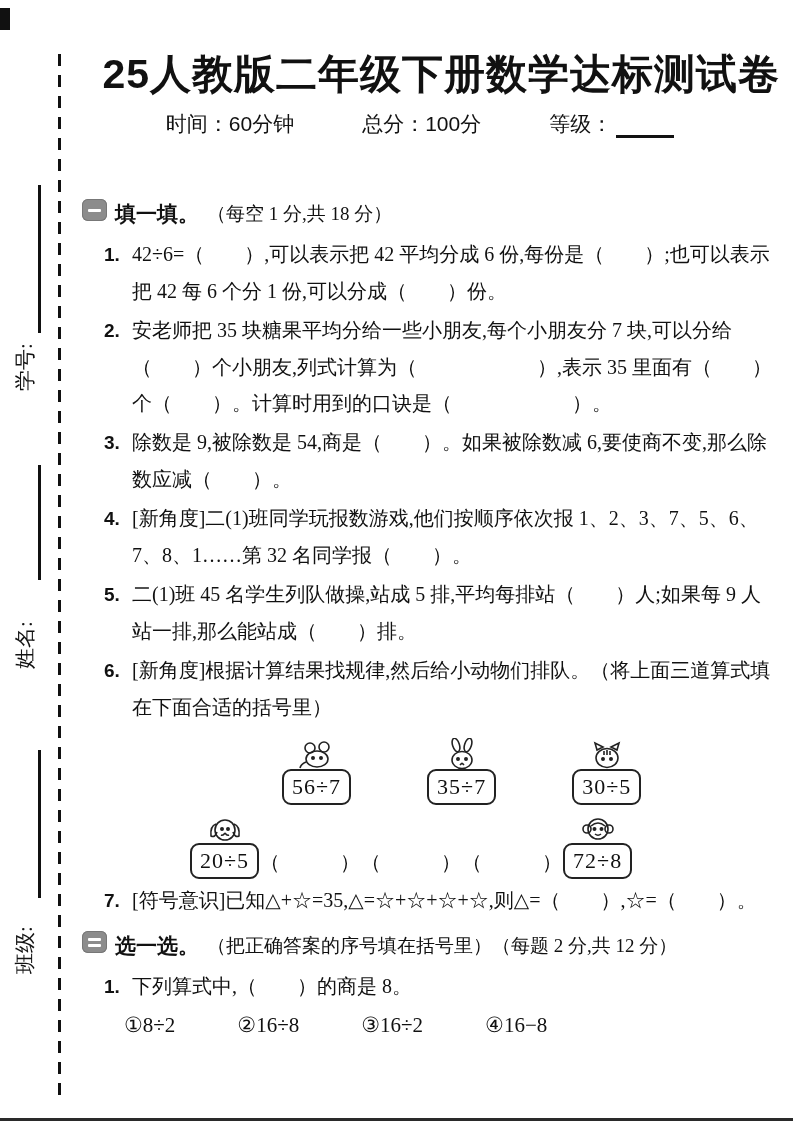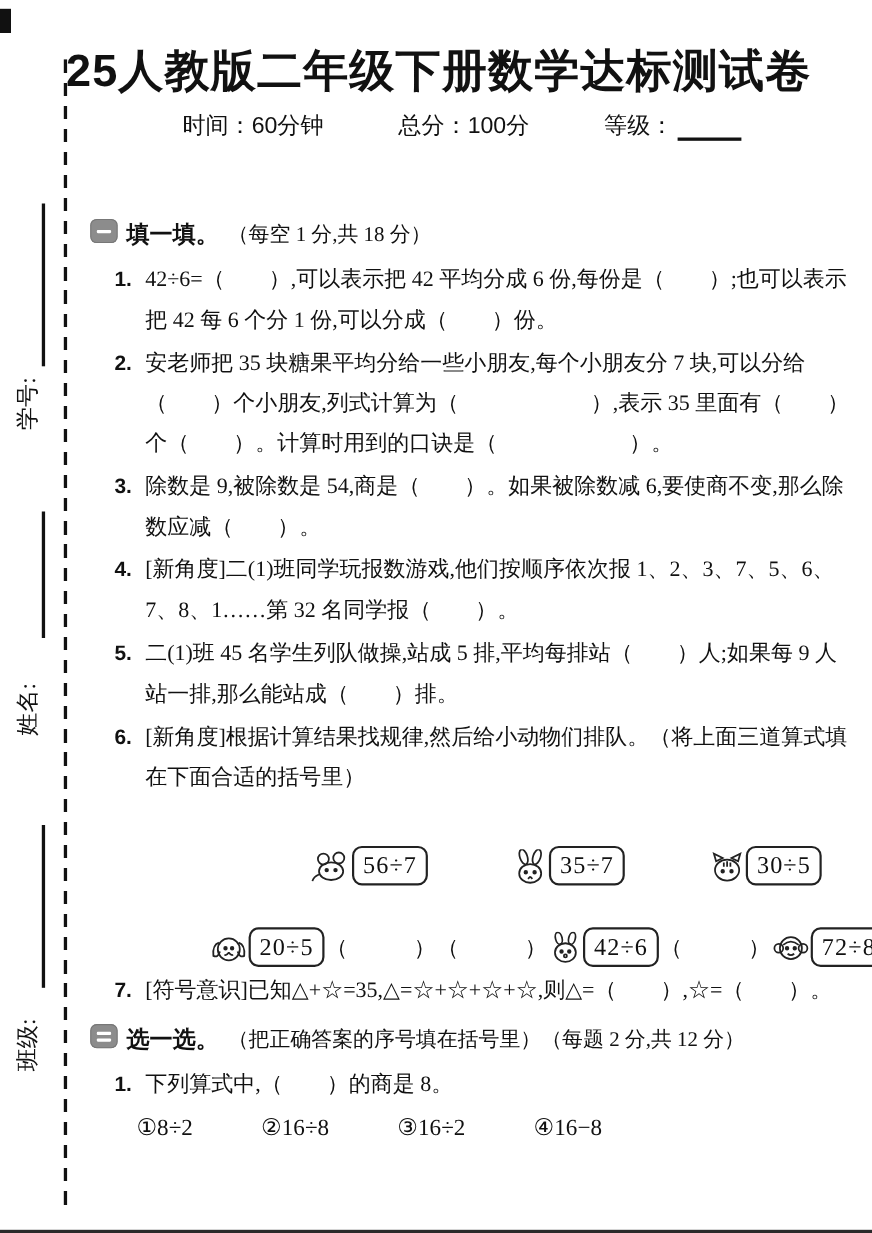--- a/index.html
+++ b/index.html
@@ -15,21 +15,21 @@
     position:absolute;left:58px;top:54px;width:3px;height:1042px;
     background:repeating-linear-gradient(180deg,#111 0 12px,transparent 12px 21px);
   }
   .field-line{position:absolute;left:38px;width:3px;background:#111;}
   .vlabel{
     position:absolute;width:120px;height:30px;line-height:30px;text-align:center;
     font-size:21px;transform:rotate(-90deg);
     font-family:"Liberation Serif","DejaVu Serif",serif;
   }
   
-  .header{position:absolute;left:60px;top:38px;width:720px;text-align:left;}
+  .header{position:absolute;left:60px;top:48px;width:720px;text-align:right;}
   .title{
     font-family:"Liberation Sans","DejaVu Sans",sans-serif;
     font-weight:900;font-size:41px;line-height:52px;letter-spacing:1px;white-space:nowrap;
   }
   .subtitle{
     font-family:"Liberation Sans","DejaVu Sans",sans-serif;
     font-weight:900;font-size:38px;line-height:54px;letter-spacing:1px;
   }
   .info-row{
     margin-top:10px;display:flex;justify-content:center;align-items:flex-end;gap:68px;
@@ -47,21 +47,21 @@
   }
   .badge .bar{width:13px;height:3px;background:#ffffff;border-radius:1px;}
   .sec-title{font-family:"Liberation Sans","DejaVu Sans",sans-serif;font-weight:bold;font-size:21px;}
   .sec-note{font-size:19px;}
   .q{padding-left:50px;margin-top:3px;white-space:pre-wrap;}
   .qnum{display:inline-block;width:28px;margin-left:-28px;font-weight:bold;
         font-family:"Liberation Sans","DejaVu Sans",sans-serif;font-size:19px;}
   
   .row-top{display:flex;align-items:flex-end;gap:76px;padding-left:200px;margin-top:6px;height:74px;}
   .row-bottom{display:flex;align-items:flex-end;gap:1px;padding-left:108px;margin-top:8px;height:66px;}
-  .animal-box{display:flex;align-items:center;}
+  .animal-box{display:flex;flex-direction:column;align-items:center;}
   .expr-box{
     border:2px solid #222;border-radius:9px;padding:0 8px;font-size:22px;line-height:32px;
     letter-spacing:1px;white-space:nowrap;background:#fff;
   }
   .animal-box svg{display:block;margin-bottom:-1px;}
   .slot{font-size:20px;line-height:34px;white-space:pre;}
   
   .options{display:flex;gap:62px;padding-left:42px;margin-top:2px;font-size:21px;}
 </style>
 </head>
@@ -157,31 +157,20 @@
         <path d="M9 10 q -6 2 -5 12 q 4 2 6 -4"></path>
         <path d="M27 10 q 6 2 5 12 q -4 2 -6 -4"></path>
         <circle cx="15" cy="15" r="1.2" fill="#222"></circle>
           <circle cx="21" cy="15" r="1.2" fill="#222"></circle>
         <path d="M18 19 q -2 3 -4 2 M18 19 q 2 3 4 2"></path>
       </svg>
       <span class="expr-box">20÷5</span>
     </div>
     <span class="slot">（　　　）</span>
     <span class="slot">（　　　）</span>
-    <div class="animal-box">
-      <svg width="32" height="30" viewBox="0 0 32 30" fill="none" stroke="#222" stroke-width="1.6">
-        <ellipse cx="10" cy="6" rx="3" ry="5.5" transform="rotate(-14 10 6)"></ellipse>
-        <ellipse cx="22" cy="6" rx="3" ry="5.5" transform="rotate(14 22 6)"></ellipse>
-        <ellipse cx="16" cy="19" rx="9.5" ry="8.5"></ellipse>
-        <circle cx="12.5" cy="18" r="1.2" fill="#222"></circle>
-          <circle cx="19.5" cy="18" r="1.2" fill="#222"></circle>
-        <circle cx="16" cy="22" r="1.4"></circle>
-      </svg>
-      <span class="expr-box">42÷6</span>
-    </div>
     <span class="slot">（　　　）</span>
     <div class="animal-box">
       <svg width="36" height="30" viewBox="0 0 36 30" fill="none" stroke="#222" stroke-width="1.6">
         <circle cx="7" cy="15" r="4"></circle>
           <circle cx="29" cy="15" r="4"></circle>
         <circle cx="18" cy="15" r="10"></circle>
         <path d="M11 12 q 7 -6 14 0"></path>
         <circle cx="14.5" cy="15" r="1.2" fill="#222"></circle>
           <circle cx="21.5" cy="15" r="1.2" fill="#222"></circle>
         <path d="M15 20 q 3 2.5 6 0"></path>

